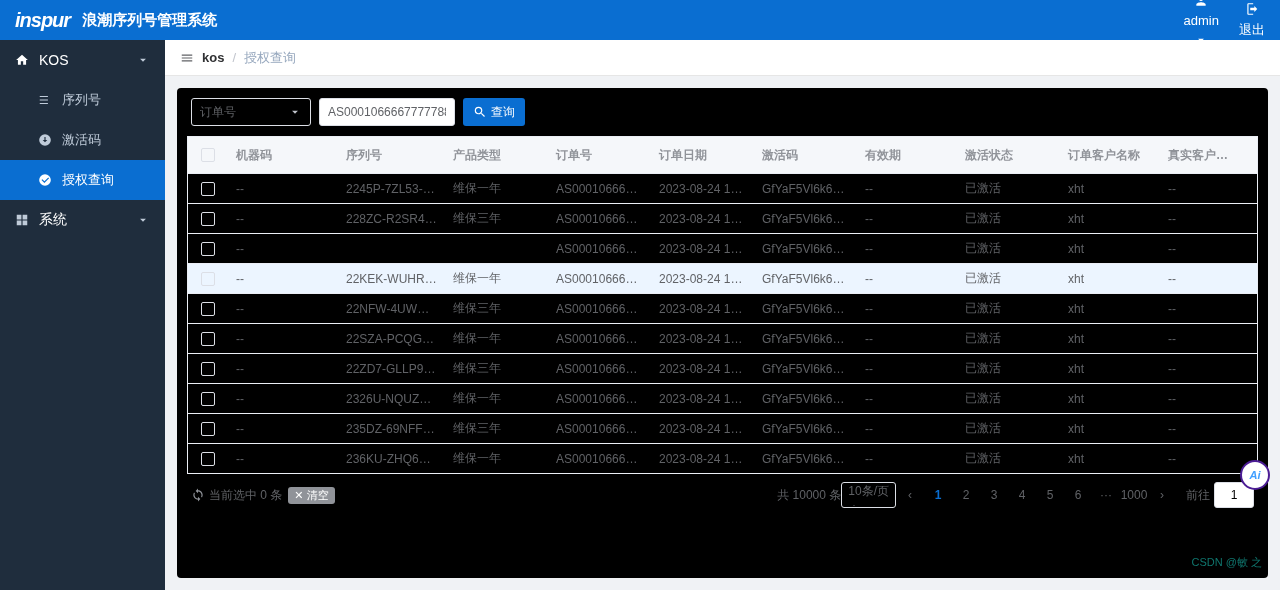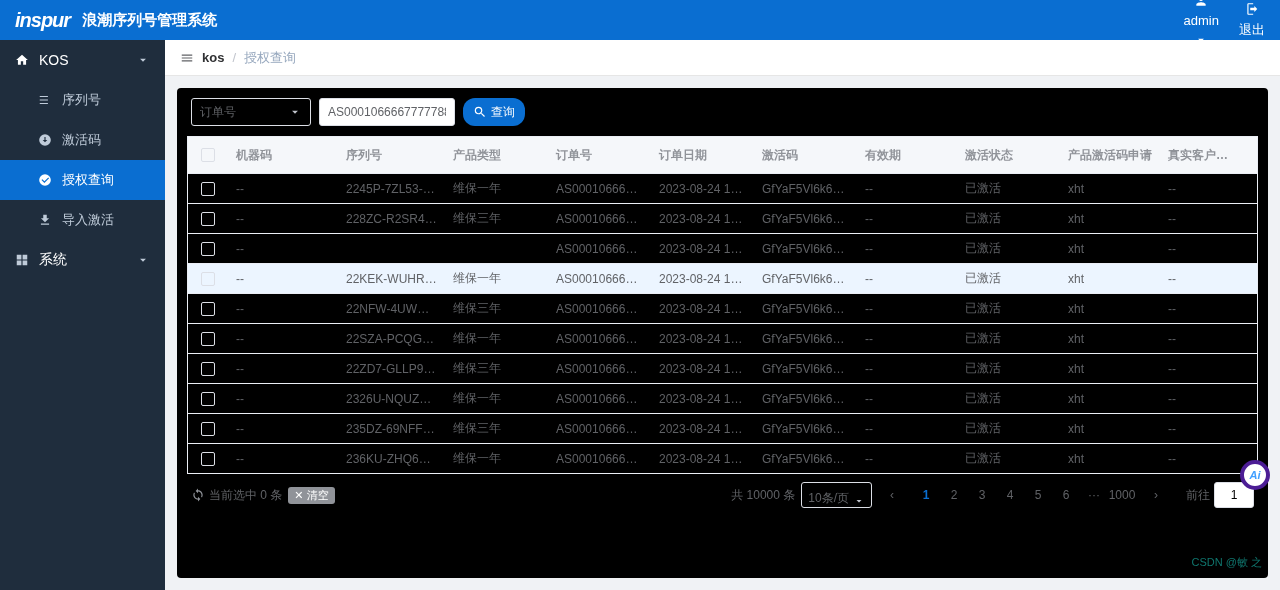--- a/index.html
+++ b/index.html
@@ -25,45 +25,45 @@
 
 .content { flex:1; display:flex; flex-direction:column; }
 .breadcrumb { height:36px; background:#fff; display:flex; align-items:center; padding:0 15px; border-bottom:1px solid #e6e6e6; font-size:13px; color:#606266; }
 .breadcrumb .sep { margin:0 8px; color:#c0c4cc; }
 .breadcrumb .menu-icon { margin-right:8px; }
 
 .panel { margin:12px; background:#000000; border-radius:4px; padding:10px; flex:1; display:flex; flex-direction:column; }
 .toolbar { display:flex; gap:8px; margin-bottom:10px; padding-left:4px; }
 .sel { width:120px; height:28px; border:1px solid #dcdfe6; border-radius:3px; display:flex; align-items:center; justify-content:space-between; padding:0 8px; font-size:12px; color:#606266; cursor:pointer; }
 .inp { width:136px; height:28px; border:1px solid #dcdfe6; border-radius:3px; padding:0 8px; font-size:12px; color:#606266; outline:none; }
-.btn-q { height:28px; background:#0a6ed1; color:#fff; border:none; border-radius:12px; padding:0 10px; font-size:12px; cursor:pointer; display:flex; align-items:center; gap:4px; }
+.btn-q { height:28px; background:#0a6ed1; color:#fff; border:none; border-radius:3px; padding:0 10px; font-size:12px; cursor:pointer; display:flex; align-items:center; gap:4px; }
 
 
 .table { border:1px solid #ebeef5; font-size:12px; }
 .thead { display:flex; background:#f5f7fa; color:#909399; font-weight:bold; height:36px; align-items:center; }
 .tr { display:flex; height:30px; align-items:center; border-top:1px solid #ebeef5; }
 .tr.hover { background:#ecf5ff; }
 .td { padding:0 8px; overflow:hidden; text-overflow:ellipsis; white-space:nowrap; }
 .c-chk { width:40px; display:flex; justify-content:center; }
 .c-mach { width:110px; } .c-sn { width:107px; position:relative; } .c-ptype { width:103px; }
 .c-order { width:103px; } .c-date { width:103px; } .c-actcode { width:103px; }
 .c-exp { width:100px; } .c-stat { width:103px; } .c-cust { width:100px; } .c-real { width:80px; }
 .chk { width:14px; height:14px; border:1px solid #dcdfe6; border-radius:2px; cursor:pointer; }
 
 
 .tfoot { display:flex; align-items:center; padding:8px 4px 0; font-size:12px; color:#606266; }
 .tag-clear { background:#909399; color:#fff; padding:1px 6px; border-radius:3px; margin-left:6px; cursor:pointer; font-size:11px; }
-.pagination { margin-left:auto; display:flex; align-items:center; gap:6px; }
-.pg-sel { height:26px; border:1px solid #dcdfe6; border-radius:3px; padding:0 6px; font-size:12px; cursor:pointer; display:flex; align-items:flex-end; gap:4px; }
+.pagination { margin-left:auto; display:flex; align-items:center; }
+.pg-sel { height:26px; border:1px solid #dcdfe6; border-radius:3px; padding:0 6px; font-size:12px; cursor:pointer; display:flex; align-items:flex-start; gap:4px;flex-direction:column; }
 .pg-btn { width:28px; height:26px; display:flex; align-items:center; justify-content:center; border-radius:2px; cursor:pointer; color:#606266; }
 .pg-btn.active { color:#0a6ed1; font-weight:bold; }
 .pg-jump { display:flex; align-items:center; gap:4px; margin-left:10px; }
 .pg-inp { width:40px; height:26px; border:1px solid #dcdfe6; border-radius:3px; text-align:center; font-size:12px; outline:none; }
 
-.ai-badge { position:fixed; right:10px; bottom:100px; width:30px; height:30px; border:4px solid #4c1d95; border-radius:50%; display:flex; align-items:center; justify-content:center; color:#409eff; font-size:11px; font-style:italic; font-weight:bold; background:#fff; }
+.ai-badge { position:fixed; right:10px; bottom:100px; width:30px; height:30px; border:2px solid #4c1d95; border-radius:50%; display:flex; align-items:center; justify-content:center; color:#409eff; font-size:11px; font-style:italic; font-weight:bold; background:#fff; }
 .watermark { position:fixed; right:18px; bottom:20px; color:#0f766e; font-size:11px; }
 
 svg { width:14px; height:14px; }
 </style>
 </head>
 <body>
 
 <div class="topbar">
   <div class="brand">
     <span class="brand-logo">inspur</span>
@@ -113,26 +113,20 @@
               <path d="M12 2a10 10 0 100 20 10 10 0 000-20zm0 14l-4-4h3V7h2v5h3l-4 4z"></path>
             </svg>
             <span>激活码</span>
           </div>
           <div class="side-item active">
             <svg viewBox="0 0 24 24" fill="#fff">
               <path d="M12 2a10 10 0 100 20 10 10 0 000-20zm-1 15l-5-5 1.4-1.4L11 14.2l6.6-6.6L19 9l-8 8z"></path>
             </svg>
             <span>授权查询</span>
           </div>
-          <div class="side-item">
-            <svg viewBox="0 0 24 24" fill="#bfcbd9">
-              <path d="M19 9h-4V3H9v6H5l7 7 7-7zM5 18v2h14v-2H5z"></path>
-            </svg>
-            <span>导入激活</span>
-          </div>
         </div>
     </div>
     <div class="side-group">
       <div class="side-head">
         <span class="t">
           <svg viewBox="0 0 24 24" fill="#bfcbd9">
               <path d="M3 3h8v8H3zm10 0h8v8h-8zM3 13h8v8H3zm10 0h8v8h-8z"></path>
             </svg>
           <span>系统</span>
         </span>
@@ -176,21 +170,21 @@
               <div class="chk"></div>
             </div>
           <div class="td c-mach">机器码</div>
           <div class="td c-sn">序列号</div>
           <div class="td c-ptype">产品类型</div>
           <div class="td c-order">订单号</div>
           <div class="td c-date">订单日期</div>
           <div class="td c-actcode">激活码</div>
           <div class="td c-exp">有效期</div>
           <div class="td c-stat">激活状态</div>
-          <div class="td c-cust">产品激活码申请</div>
+          <div class="td c-cust">订单客户名称</div>
           <div class="td c-real">真实客户名称</div>
         </div>
         <div id="tbody">
             <div class="tr">
               <div class="td c-chk">
                 <div class="chk"></div>
               </div>
               <div class="td c-mach">--</div>
               <div class="td c-sn">2245P-7ZL53-G5...</div>
               <div class="td c-ptype">维保一年</div>

